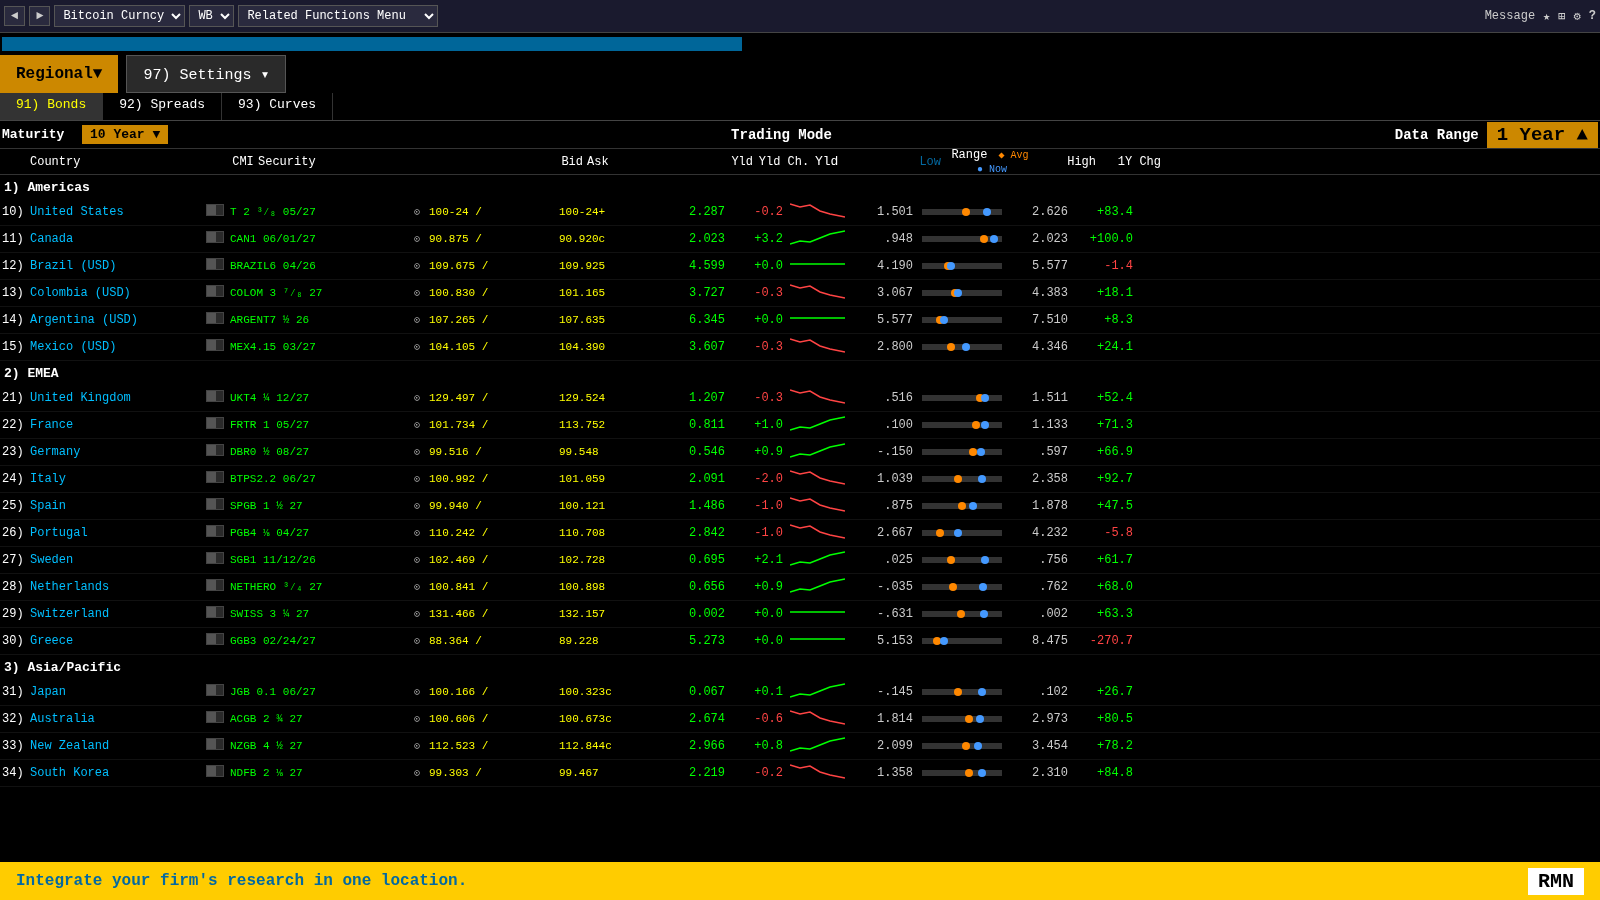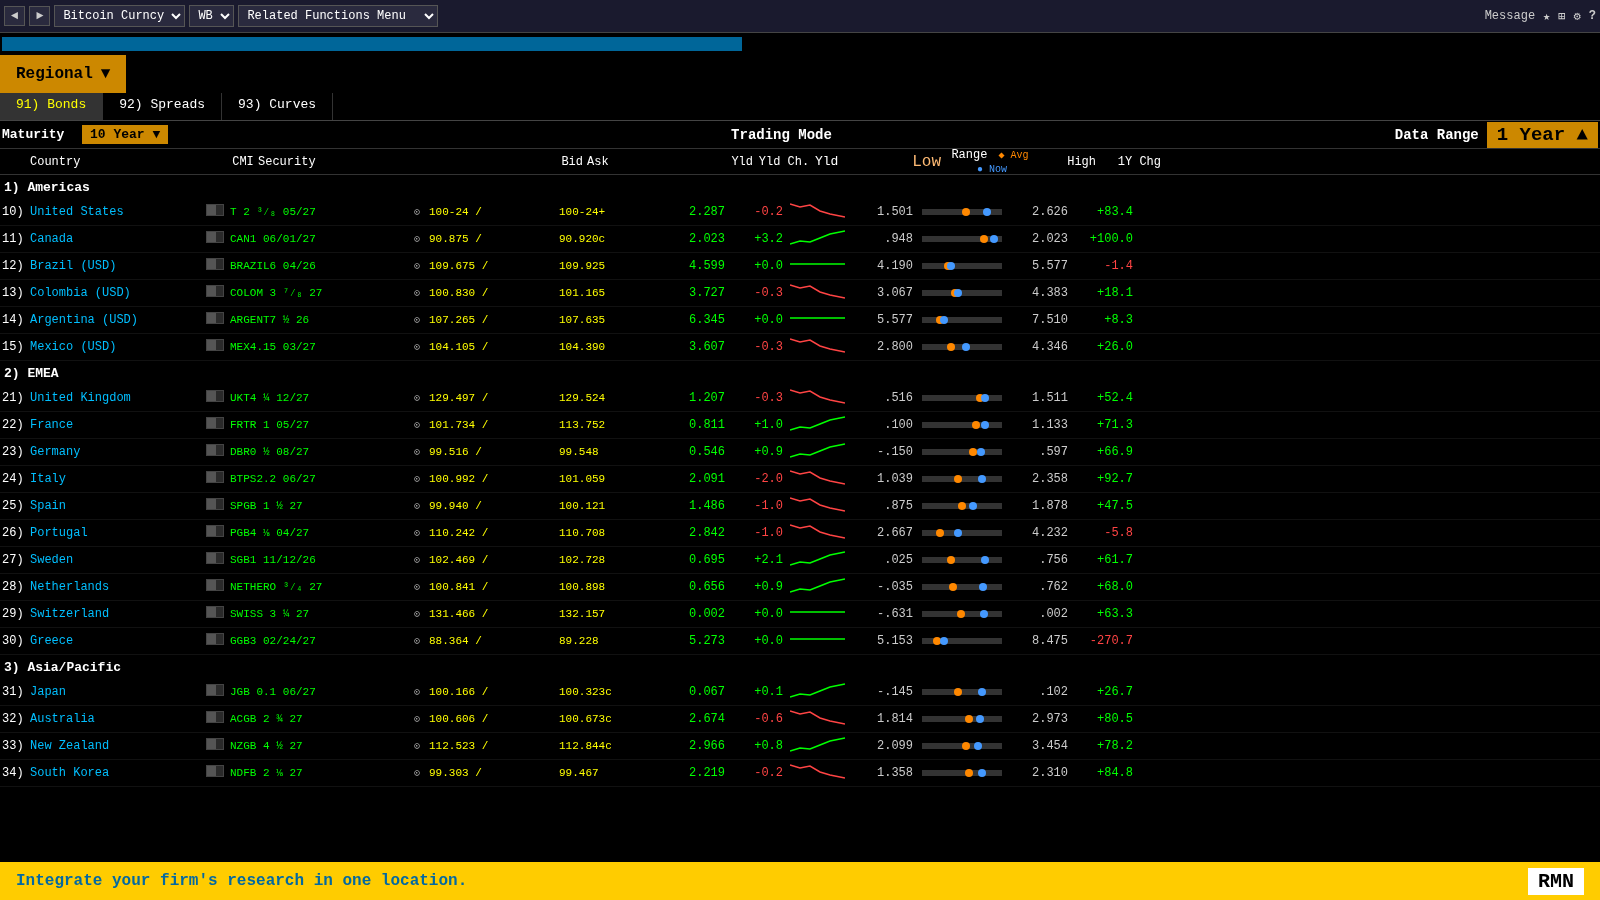--- a/index.html
+++ b/index.html
@@ -72,21 +72,20 @@
       background: #cc8800;
       color: #000;
       font-weight: bold;
       font-size: 16px;
       padding: 6px 16px;
       border: none;
       cursor: pointer;
       font-family: 'Courier New', monospace;
       display: flex;
       align-items: center;
-      gap: 8px;
       height: 38px;
     }
     #settings-btn {
       background: #2a2a2a;
       color: #fff;
       font-size: 15px;
       padding: 6px 16px;
       border: 1px solid #555;
       cursor: pointer;
       font-family: 'Courier New', monospace;
@@ -222,21 +221,21 @@
 
     .col-country-hdr { width: 198px; color: #fff; font-size: 12px; }
     .col-cmi-hdr { width: 30px; color: #fff; font-size: 12px; text-align: center; }
     .col-security-hdr { width: 175px; color: #fff; font-size: 12px; }
     .col-icon-hdr { width: 24px; }
     .col-bid-hdr { width: 130px; text-align: right; color: #fff; font-size: 12px; padding-right: 4px; }
     .col-ask-hdr { width: 110px; color: #fff; font-size: 12px; }
     .col-yld-hdr { width: 60px; text-align: right; color: #fff; font-size: 12px; padding-right: 4px; }
     .col-yldch-hdr { width: 58px; text-align: center; color: #fff; font-size: 12px; padding-right: 4px; }
     .col-chart-hdr { width: 60px; }
-    .col-low-hdr { width: 70px; text-align: right; color: #fdba74; font-size: 16px; padding-right: 4px; }
+    .col-low-hdr { width: 70px; text-align: right; color: #0369a1; font-size: 12px; padding-right: 4px; }
     .col-range-hdr { width: 90px; text-align: center; color: #fff; font-size: 12px; }
     .col-high-hdr { width: 65px; text-align: right; color: #fff; font-size: 12px; padding-right: 4px; }
     .col-1ychg-hdr { width: 65px; text-align: right; color: #fff; font-size: 12px; padding-right: 4px; }
 
     .pos-change { color: #00ff00; }
     .neg-change { color: #ff4444; }
     .zero-change { color: #00ff00; }
 
     
     #bottom-banner {
@@ -291,20 +290,21 @@
 
 <div id="progressbar-area">
   <div id="progressbar"></div>
 </div>
 
 <div id="settings-row">
   <button id="regional-btn">
     <span>Regional</span>
     <span>▼</span>
   </button>
+  <button id="settings-btn">97) Settings ▾</button>
 </div>
 
 <div id="tab-row">
   <div class="tab active">91) Bonds</div>
   <div class="tab">92) Spreads</div>
   <div class="tab">93) Curves</div>
 </div>
 
 <div id="col-header-row">
   <span class="maturity-label" style="width:80px;">Maturity</span>
@@ -442,21 +442,21 @@
       <span class="col-bid">104.105 /</span>
       <span class="col-ask">104.390</span>
       <span class="col-yld">3.607</span>
       <span class="col-yld-ch neg-change">-0.3</span>
     <span class="col-chart"><svg width="55" height="22">
           <polyline points="0,5 10,8 20,6 30,12 40,15 55,18" fill="none" stroke="#ff4444" stroke-width="1.5"></polyline>
         </svg></span>
       <span class="col-low">2.800</span>
       <span class="col-range"><div style="width: 80px; height: 6px; background: rgb(51, 51, 51); display: inline-block; position: relative; vertical-align: middle; margin: 0px 2px;"><span style="width: 8px; height: 8px; background: rgb(255, 136, 0); border-radius: 50%; display: inline-block; position: absolute; top: -1px; left: 25px;"></span><span style="width: 8px; height: 8px; background: rgb(68, 153, 255); border-radius: 50%; display: inline-block; position: absolute; top: -1px; left: 40px;"></span></div></span>
       <span class="col-high">4.346</span>
-      <span class="col-1ychg pos-change">+26.0</span>
+      <span class="col-1ychg pos-change">+24.1</span>
     </div>
     <div class="section-header">2) EMEA</div>
     <div class="data-row">
       <span class="col-num">21)</span>
       <span class="col-country">United Kingdom</span>
       <span class="col-cmi"><div style="width:18px;height:12px;background:#2a2a2a;border:1px solid #444;display:inline-block;"><div style="width:9px;height:100%;background:#555;"></div></div></span>
       <span class="col-security">UKT4 ¼ 12/27</span>
       <span class="col-icon" style="color:#aaa;font-size:10px;">⊙</span>
       <span class="col-bid">129.497 /</span>
       <span class="col-ask">129.524</span>

